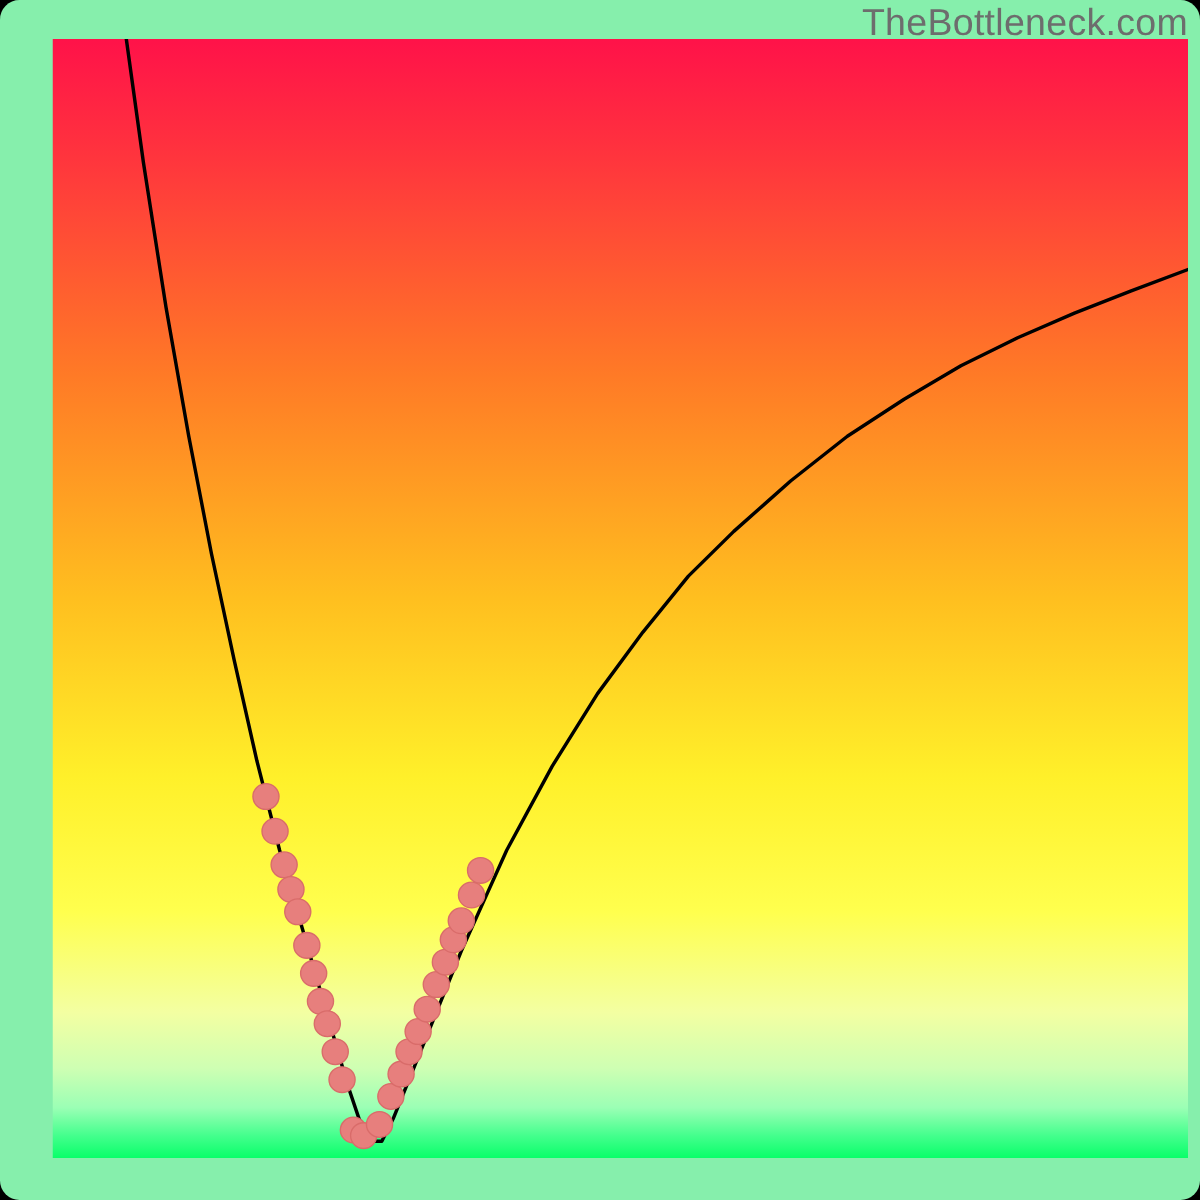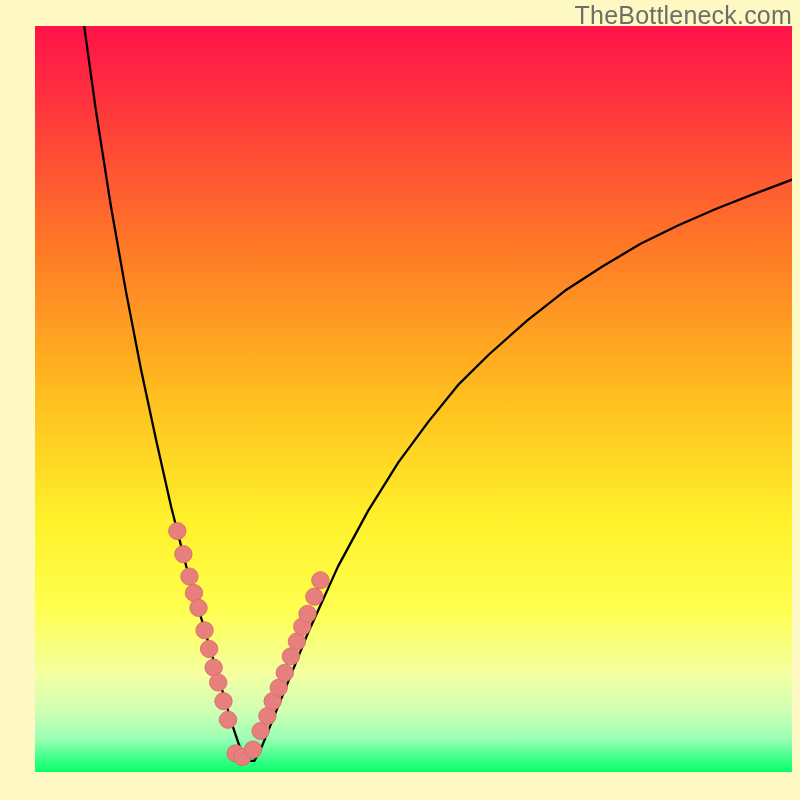--- a/index.html
+++ b/index.html
@@ -10,21 +10,22 @@
     background: #000;
     overflow: hidden;
     font-family: Arial, Helvetica, sans-serif;
   }
   .frame {
     position: absolute;
     left: 0;
     top: 0;
     width: 800px;
     height: 800px;
-    background: #fef9c3;
+    background: #86efac;
+    border-radius: 13px;
   }
   .plot {
     position: absolute;
     
     left: 35px;
     top: 26px;
     width: 757px;
     height: 746px;
   }
   .watermark {

